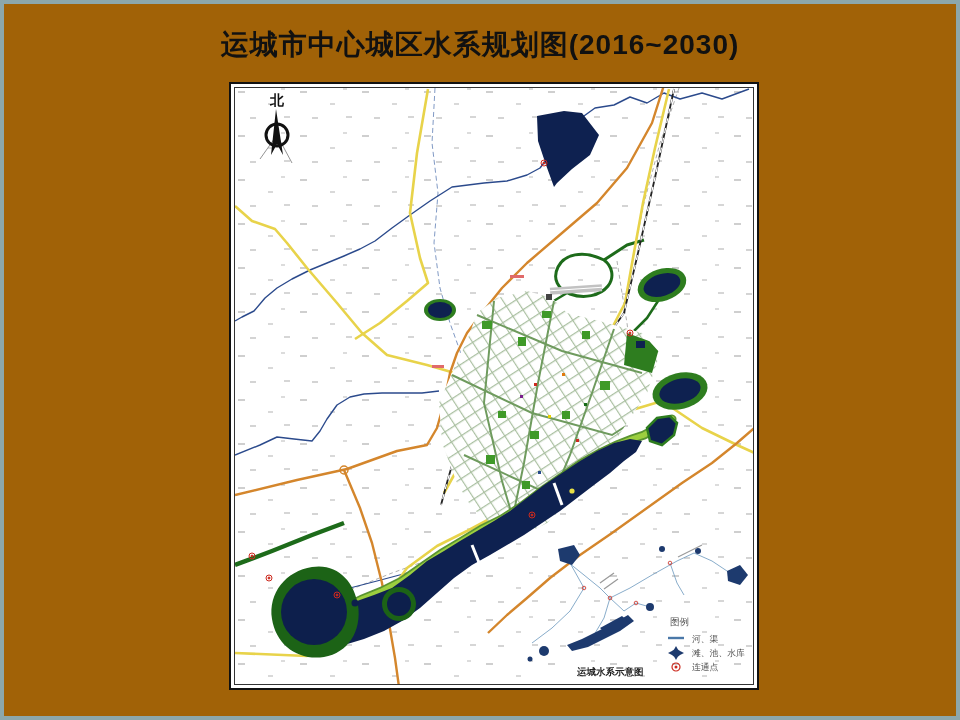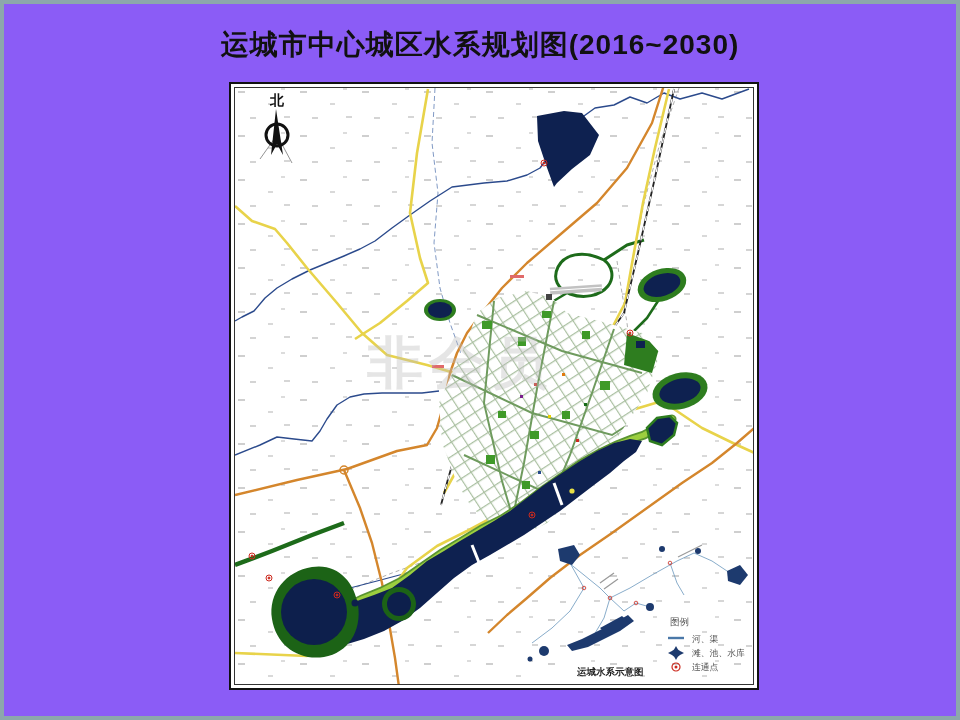--- a/index.html
+++ b/index.html
@@ -1,17 +1,17 @@
 <!DOCTYPE html>
 <html><head>
 <meta charset="utf-8">
 <style>
   html,body{margin:0;padding:0;background:#fff;font-family:"Liberation Sans","DejaVu Sans",sans-serif;}
   .page{position:relative;width:960px;height:720px;box-sizing:border-box;
-        border:4px solid #8ca7ab;background:#8b5cf6;overflow:hidden;}
+        border:4px solid #8ca7ab;background:#a16207;overflow:hidden;}
   .title{position:absolute;left:0;top:22px;width:100%;text-align:center;
          font-size:28px;font-weight:700;color:#111;letter-spacing:1px;}
   .map-frame{position:absolute;left:225px;top:78px;width:530px;height:608px;
              border:2.5px solid #111;box-sizing:border-box;background:#fff;}
   .map-inner{position:absolute;left:3px;top:3px;right:3px;bottom:3px;
              border:1px solid #333;overflow:hidden;background:#fff;}
   svg{display:block;}
   .wm{position:absolute;left:132px;top:238px;font-size:56px;font-weight:700;
       color:#bdbdbd;opacity:.38;letter-spacing:6px;pointer-events:none;}
 </style>
@@ -240,16 +240,15 @@
           <path d="M444,563 C446,567 446,567 452,570 C446,573 446,573 444,577 C442,573 442,573 436,570 C442,567 442,567 444,563 Z" fill="#1d3a6e"></path>
           <text x="460" y="573" font-size="8.8" fill="#555">滩、池、水库</text>
           <g transform="translate(444,584)">
             <circle r="4" fill="none" stroke="#cc2a1e" stroke-width="1.2"></circle>
             <circle r="1.5" fill="#cc2a1e"></circle>
           </g>
           <text x="460" y="587" font-size="8.8" fill="#555">连通点</text>
         </g>
       </svg>
 
-      <div class="wm">非会员</div>
     </div>
   </div>
 </div>
 
 </body></html>

